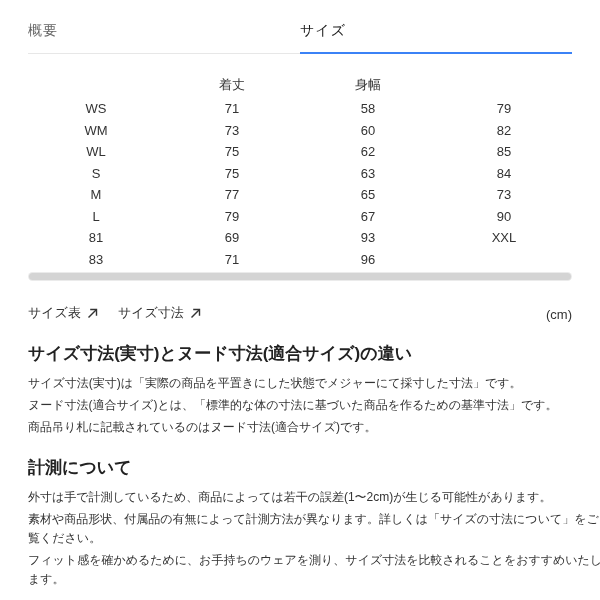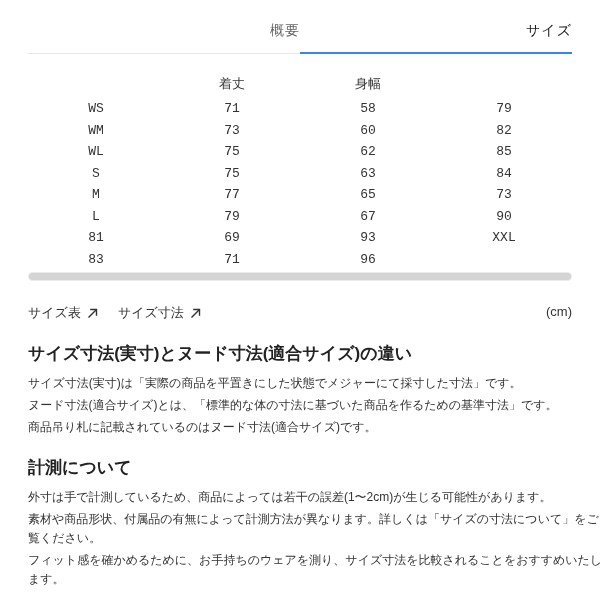--- a/index.html
+++ b/index.html
@@ -6,48 +6,48 @@
   body {
     width: 600px; height: 600px; background: #ffffff;
     font-family: "Liberation Sans", sans-serif;
     color: #333333; overflow: hidden;
   }
   .page { padding: 0 28px; }
 
   
   .tabbar { display: flex; margin-top: 22px; }
   .tab {
-    flex: 1; text-align: right; font-size: 14px; color: #666666;
+    flex: 1; text-align: left; font-size: 14px; color: #666666;
     padding-bottom: 13px; border-bottom: 1px solid #e7e7e7; cursor: pointer;
     letter-spacing: 1px;
   }
   .tab.active { color: #1a1a1a; border-bottom: 2px solid #3b82f6; padding-bottom: 12px; }
 
   
-  .thead, .tbody { display: grid; grid-template-columns: repeat(4, 1fr); font-family: Liberation Mono, monospace; }
+  .thead, .tbody { display: grid; grid-template-columns: repeat(4, 1fr); }
   .thead { margin-top: 21px; }
   .thead .cell { height: 20px; line-height: 20px; margin-bottom: 3px; }
   .tbody { grid-auto-rows: 21.5px; }
   .cell {
     text-align: center; font-size: 13px; color: #333333;
     line-height: 21.5px; white-space: nowrap;
   }
 
   
   .hscrollbar {
     margin-top: 2px; height: 9px; background: #ebebeb; border-radius: 5px;
     position: relative; cursor: pointer;
   }
   .hscrollbar .thumb {
     position: absolute; left: 1px; right: 1px; top: 1px; bottom: 1px;
     background: #d4d4d4; border-radius: 4px;
   }
 
   
-  .links-row { display: flex; align-items: flex-start; margin-top: 23px; }
+  .links-row { display: flex; align-items: flex-end; margin-top: 23px; }
   .link {
     display: inline-flex; align-items: center; gap: 6px; margin-right: 20px;
     font-size: 13px; color: #333333; text-decoration: none; cursor: pointer;
   }
   .link svg { display: block; }
   .unit { margin-left: auto; font-size: 13px; color: #333333; }
 
   
   .section { margin-top: 22px; }
   .section.second { margin-top: 21px; }

